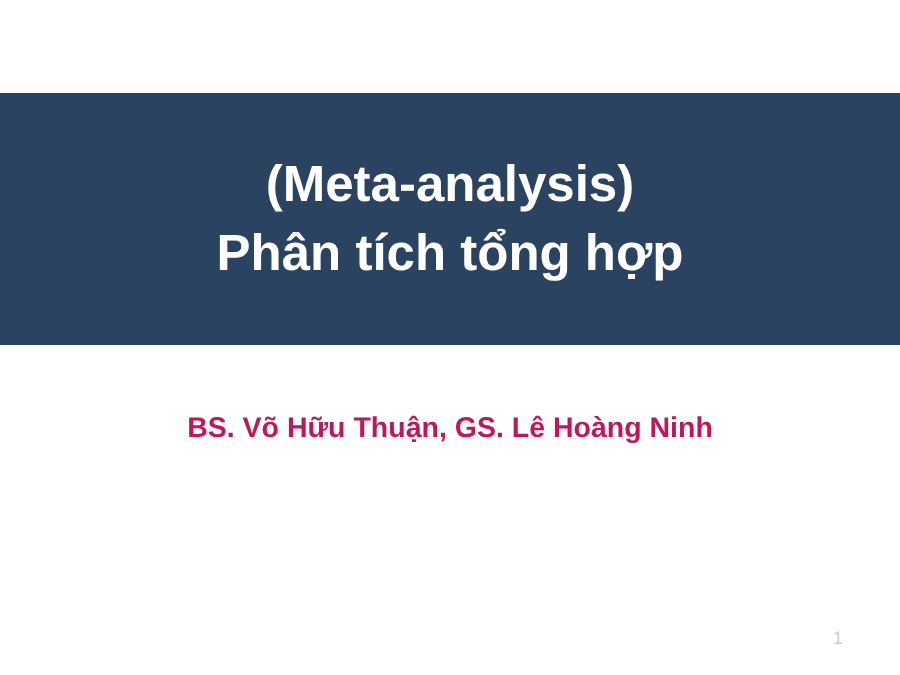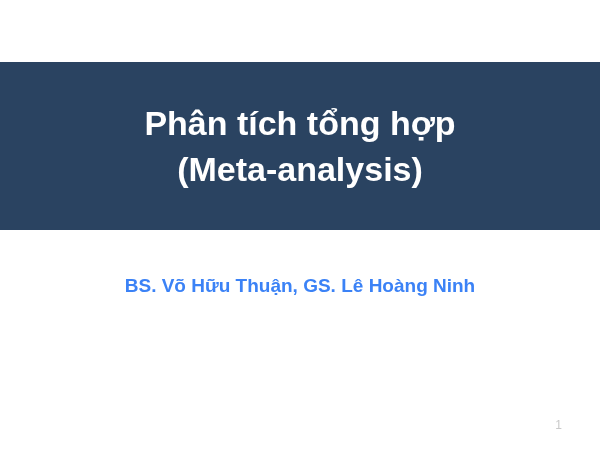--- a/index.html
+++ b/index.html
@@ -52,21 +52,21 @@
   
   .subtitle-block {
     position: absolute;
     left: 0;
     top: 272px;
     width: 600px;
     text-align: center;
   }
 
   .subtitle-line {
-    color: #3b82f6;
+    color: #be185d;
     font-size: 19px;
     font-weight: bold;
     line-height: 27px;
     text-align: center;
     white-space: nowrap;
   }
 
   
   .page-number {
     position: absolute;
@@ -78,22 +78,22 @@
     line-height: 14px;
     text-align: right;
   }
 </style>
 </head>
 <body>
 
 <div class="slide">
 
   <div class="title-banner">
+    <div class="title-line">(Meta-analysis)</div>
     <div class="title-line">Phân tích tổng hợp</div>
-    <div class="title-line">(Meta-analysis)</div>
   </div>
 
   <div class="subtitle-block">
     <div class="subtitle-line">BS. Võ Hữu Thuận, GS. Lê Hoàng Ninh</div>
   </div>
 
   <div class="page-number">1</div>
 
 </div>
 

